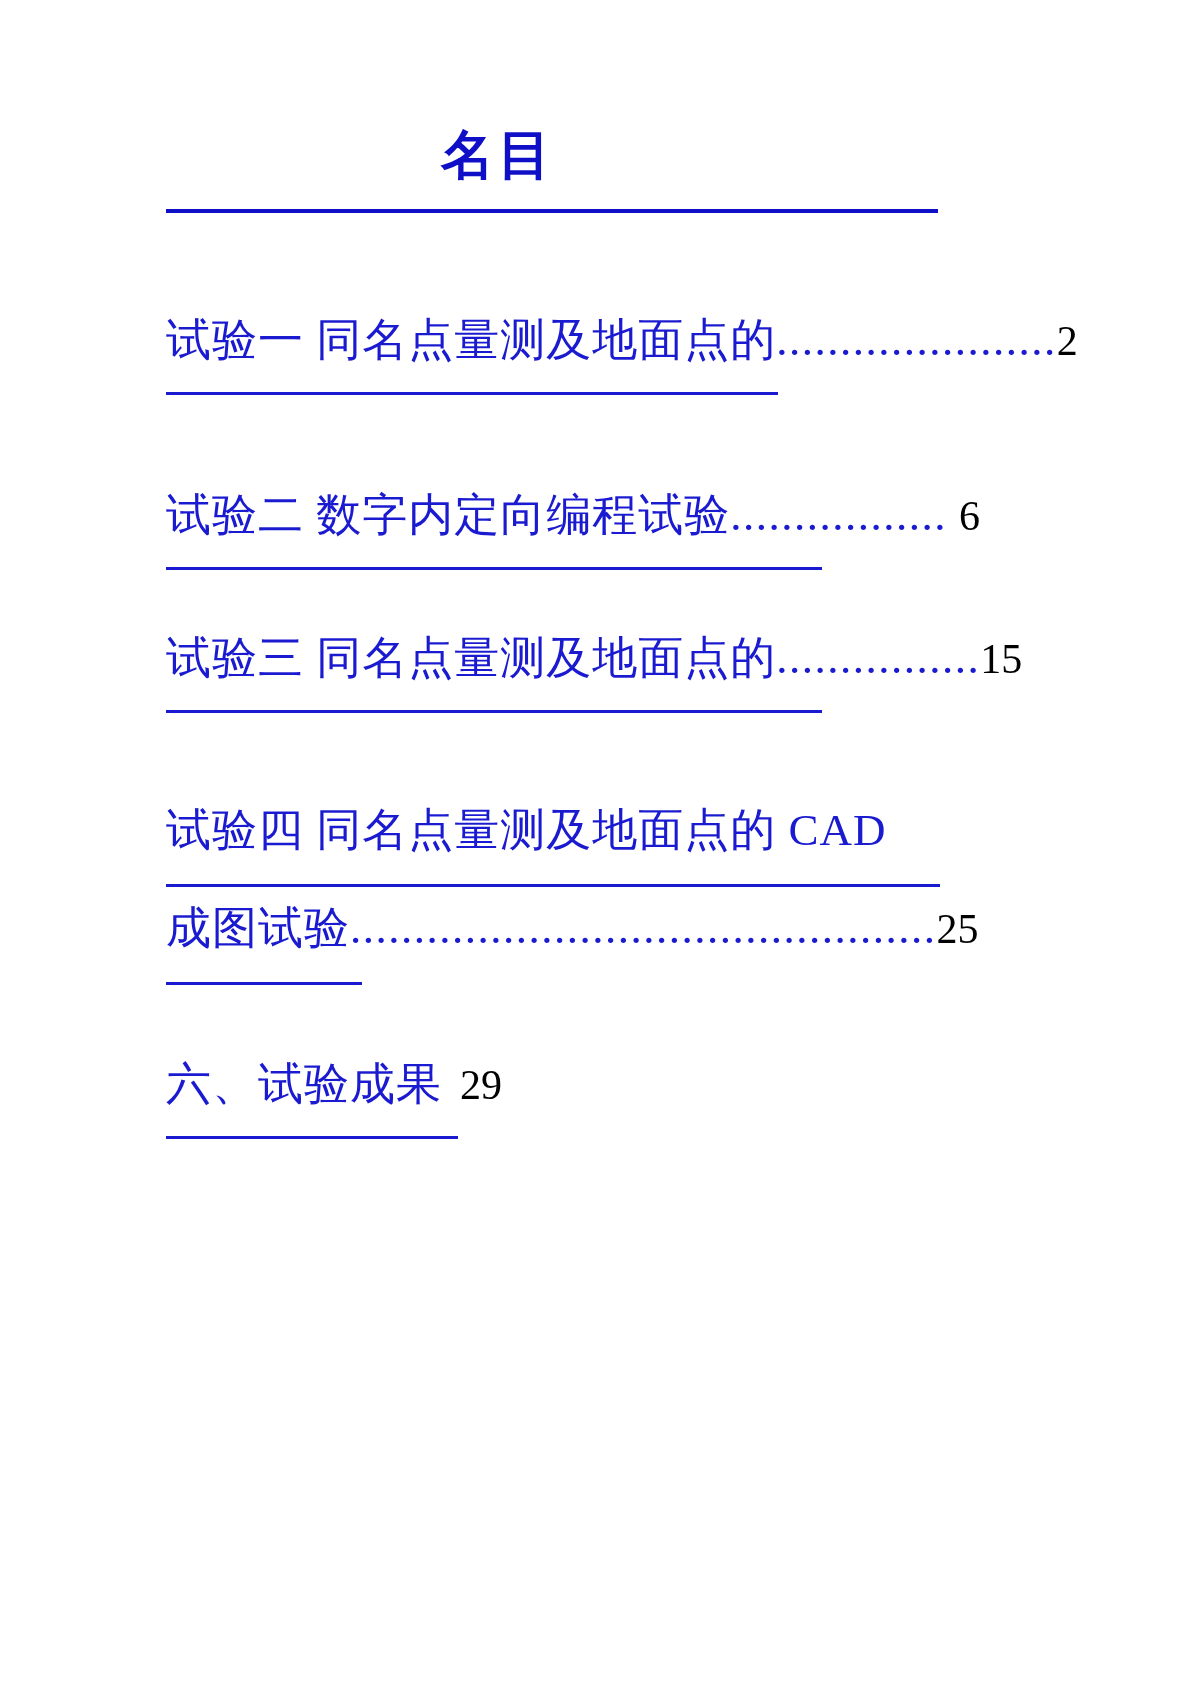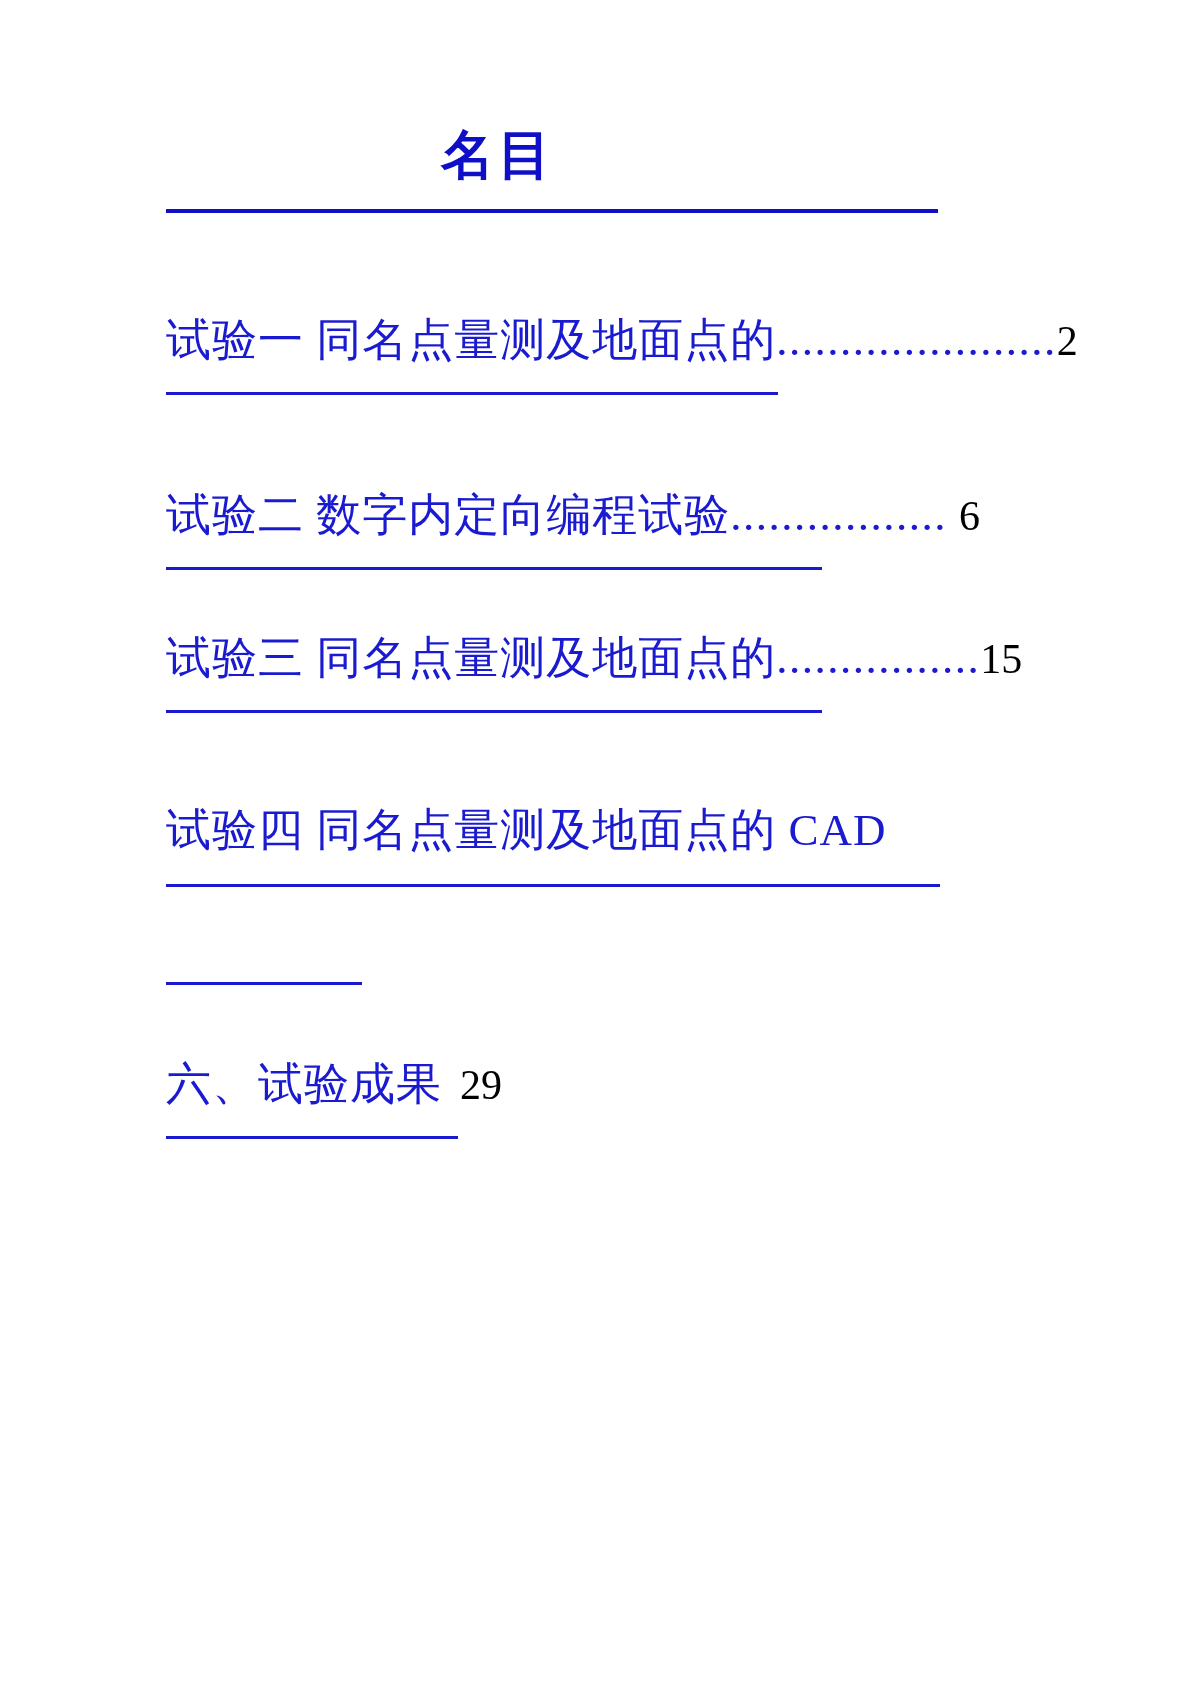--- a/index.html
+++ b/index.html
@@ -126,20 +126,23 @@
       </span>
       <span class="entry-rule" style="left:0px; top:82px; width:656px;"></span>
     </div>
 
     <div class="toc-entry" style="top:800px;">
       <span class="entry-line">
         <span class="entry-text">试验四  同名点量测及地面点的  CAD</span>
       </span>
       <span class="entry-rule" style="left:0px; top:84px; width:774px;"></span>
 
+      <span class="entry-line" style="display:block; margin-top:38px;">
+        <span class="entry-text">成图试验</span><span class="leader">..............................................</span><span class="page-num">25</span>
+      </span>
       <span class="entry-rule" style="left:0px; top:182px; width:196px;"></span>
     </div>
 
     <div class="toc-entry" style="top:1030px;margin-top:24px;">
       <span class="entry-line">
         <span class="entry-text">六、试验成果</span><span class="spacer-gap"></span><span class="page-num">29</span>
       </span>
       <span class="entry-rule" style="left:0px; top:82px; width:292px;"></span>
     </div>
 

